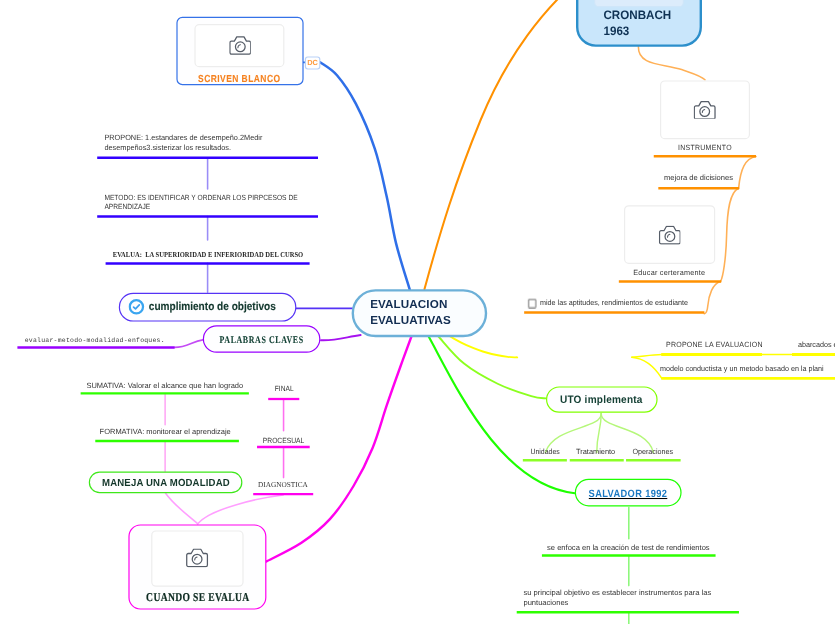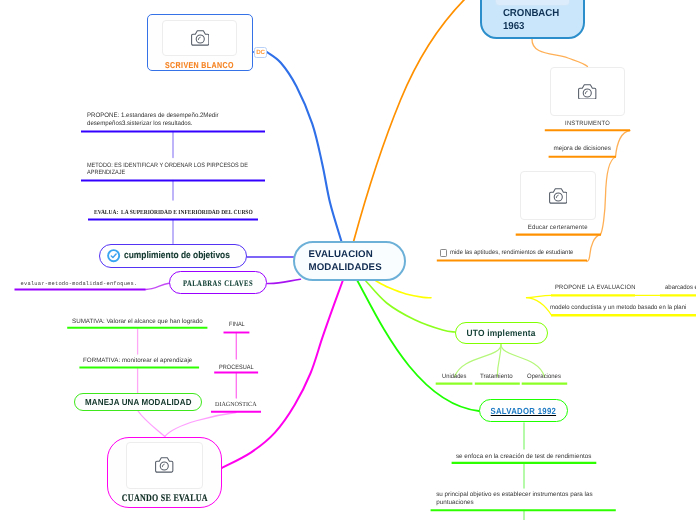--- a/index.html
+++ b/index.html
@@ -41,21 +41,21 @@
                   justify-content:center;padding-left:7px;}
   #n-cumplimiento svg{flex:0 0 auto;}
   #n-cumplimiento .lbl{-webkit-text-stroke:0.12px;font-size:9.6px;font-weight:bold;color:#13382e;margin-left:3.3px;position:relative;top:-0.7px;transform:scaleX(0.875) translateZ(0);transform-origin:left center;white-space:nowrap;}
 
   #n-palabras{left:169px;top:271px;width:98px;height:23px;border:1.6px solid #9900ff;border-radius:12px;font-family:Liberation Serif, serif;}
   #n-palabras .lbl{-webkit-text-stroke:0.08px;font-size:8.5px;font-weight:bold;color:#134135;letter-spacing:0.62px;transform:scaleX(0.78) translateZ(0);white-space:nowrap;}
 
   #n-maneja{left:74px;top:393px;width:128px;height:18px;border:1.5px solid #3ee81a;border-radius:9px;}
   #n-maneja .lbl{font-size:8.6px;font-weight:bold;color:#13362a;letter-spacing:0.15px;transform:scaleX(0.93) translateZ(0);white-space:nowrap;}
 
-  #n-cuando{left:107.1px;top:436.7px;width:114.7px;height:71.7px;border:1.9px solid #ff00f0;border-radius:22px;padding-top:4px;}
+  #n-cuando{left:107.1px;top:436.7px;width:114.7px;height:71.7px;border:1.9px solid #ff00f0;border-radius:10px;padding-top:4px;}
   #n-cuando .ph{width:76.5px;height:47.4px;}
   #n-cuando .cap{-webkit-text-stroke:0.16px;font-family:"Liberation Serif",serif;font-size:10px;font-weight:bold;color:#0d2b21;margin-top:4.3px;letter-spacing:0.35px;transform:scaleX(0.8) translateZ(0);}
 
   #n-como{left:431px;top:287px;width:95px;height:20px;border:1.5px solid #f2f200;border-radius:10px;}
   #n-como .lbl{font-size:7.6px;font-weight:normal;color:#2b5d52;letter-spacing:1.05px;transform:scaleX(0.88) translateZ(0);white-space:nowrap;}
 
   #n-uto{left:455px;top:321.5px;width:93px;height:22.5px;border:1.6px solid #80ff00;border-radius:11px;}
   #n-uto .lbl{position:relative;top:0.5px;font-size:9px;font-weight:bold;color:#154035;letter-spacing:0.2px;transform:scaleX(0.93) translateZ(0);white-space:nowrap;}
 
   #n-salvador{left:479px;top:399px;width:89px;height:23px;border:1.6px solid #1eff00;border-radius:12px;text-decoration:underline;}
@@ -189,21 +189,21 @@
   <div id="n-dc">
       <span>DC</span>
     </div>
 
   <div class="node imgnode" id="n-cronbach">
     <div class="ph"></div>
     <div class="cap"><span>CRONBACH</span><br><span>1963</span></div>
   </div>
 
   <div class="node" id="n-center">
-    <div><span>EVALUACION</span><br><span>MODALIDADES</span></div>
+    <div><span>EVALUACION</span><br><span>EVALUATIVAS</span></div>
   </div>
 
   <div class="node" id="n-cumplimiento">
     <svg viewBox="0 0 24 24" width="13.3" height="13.3">
       <circle cx="12" cy="12" r="10" fill="none" stroke="#3aa5f0" stroke-width="3.4"></circle>
       <path d="M7.8,12.5 L10.7,15.2 L16.4,9.2" fill="none" stroke="#3d9fee" stroke-width="2.6" stroke-linecap="round" stroke-linejoin="round"></path>
     </svg>
     <span class="lbl">cumplimiento de objetivos</span>
   </div>
 

